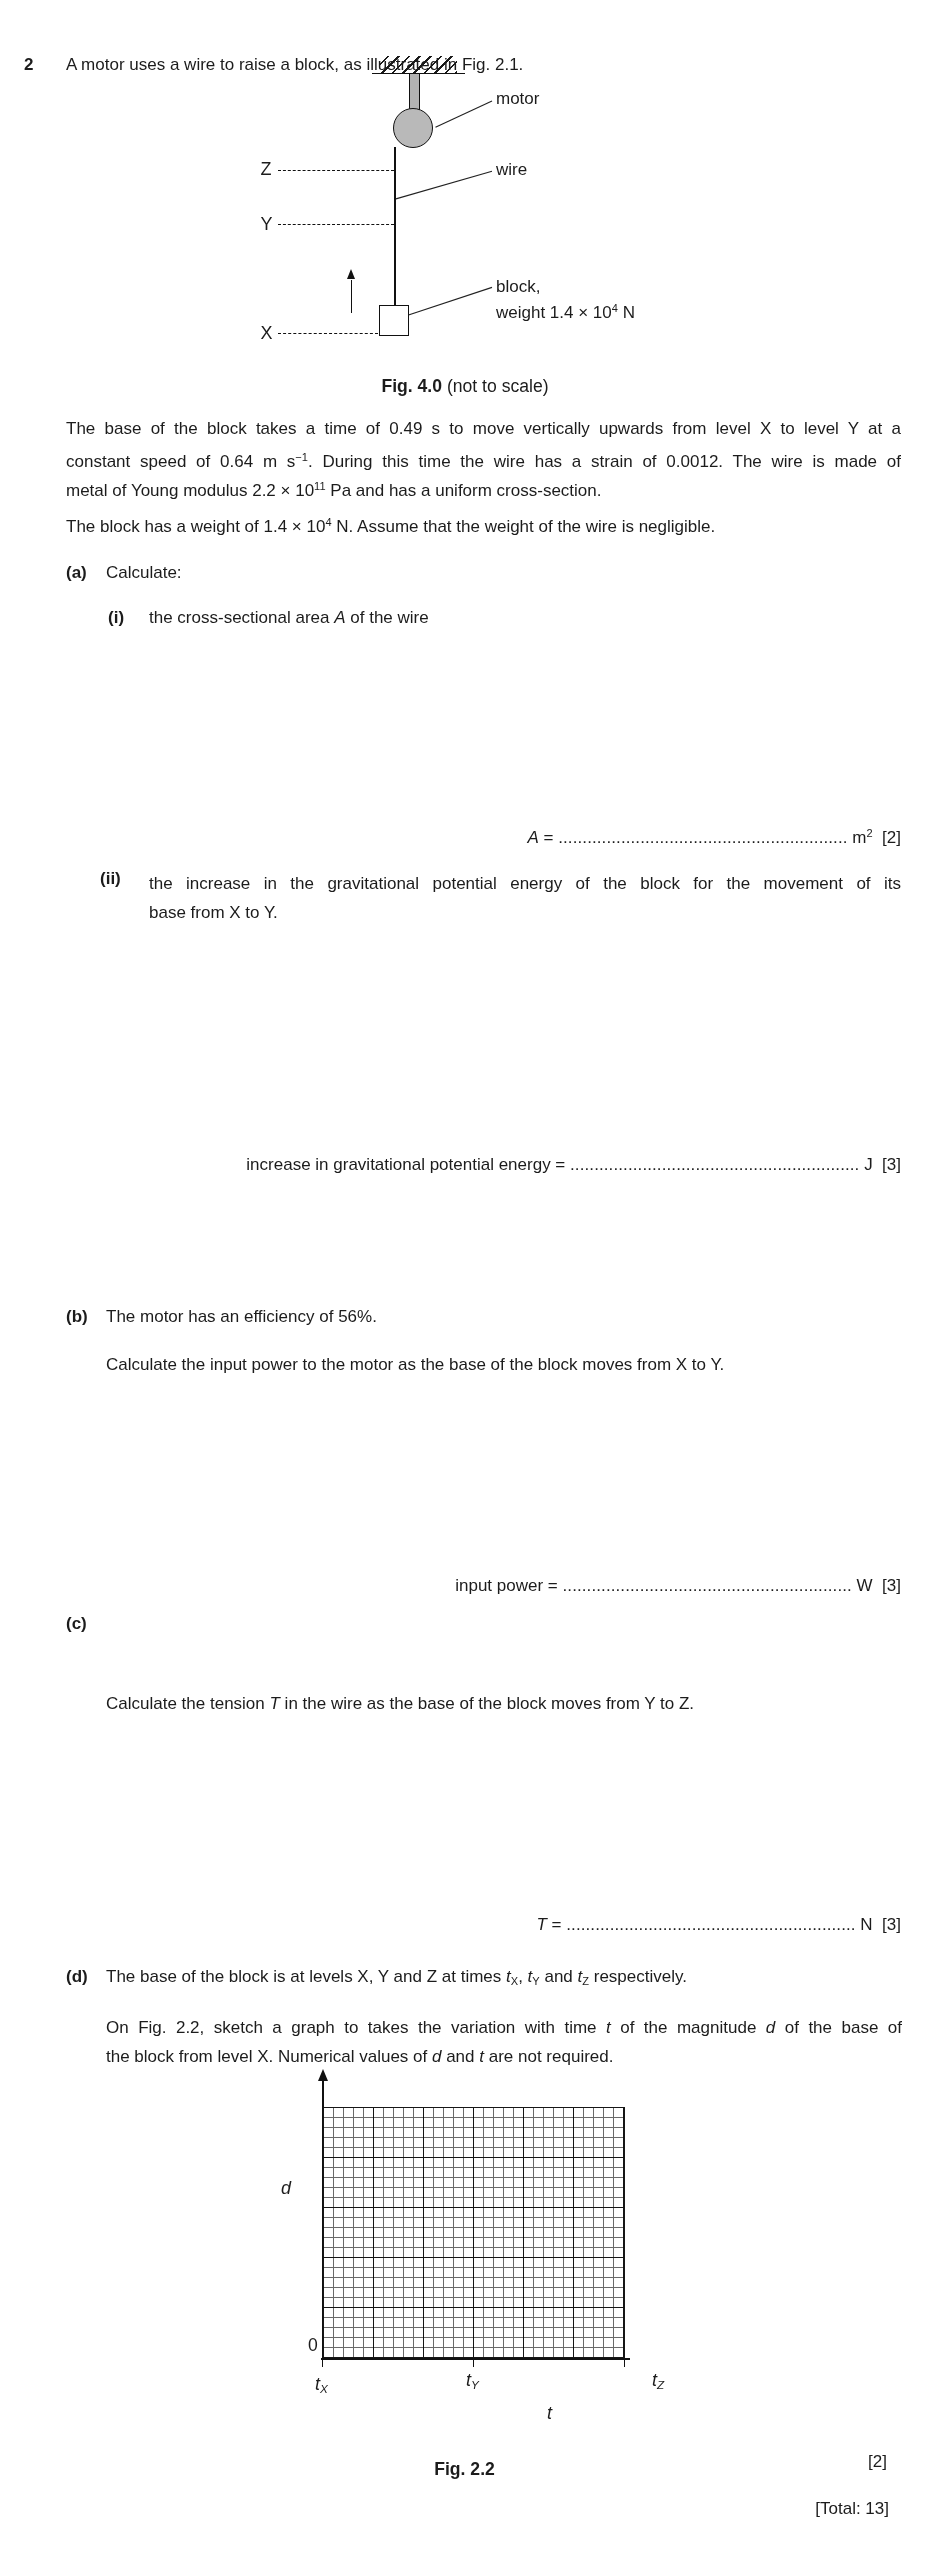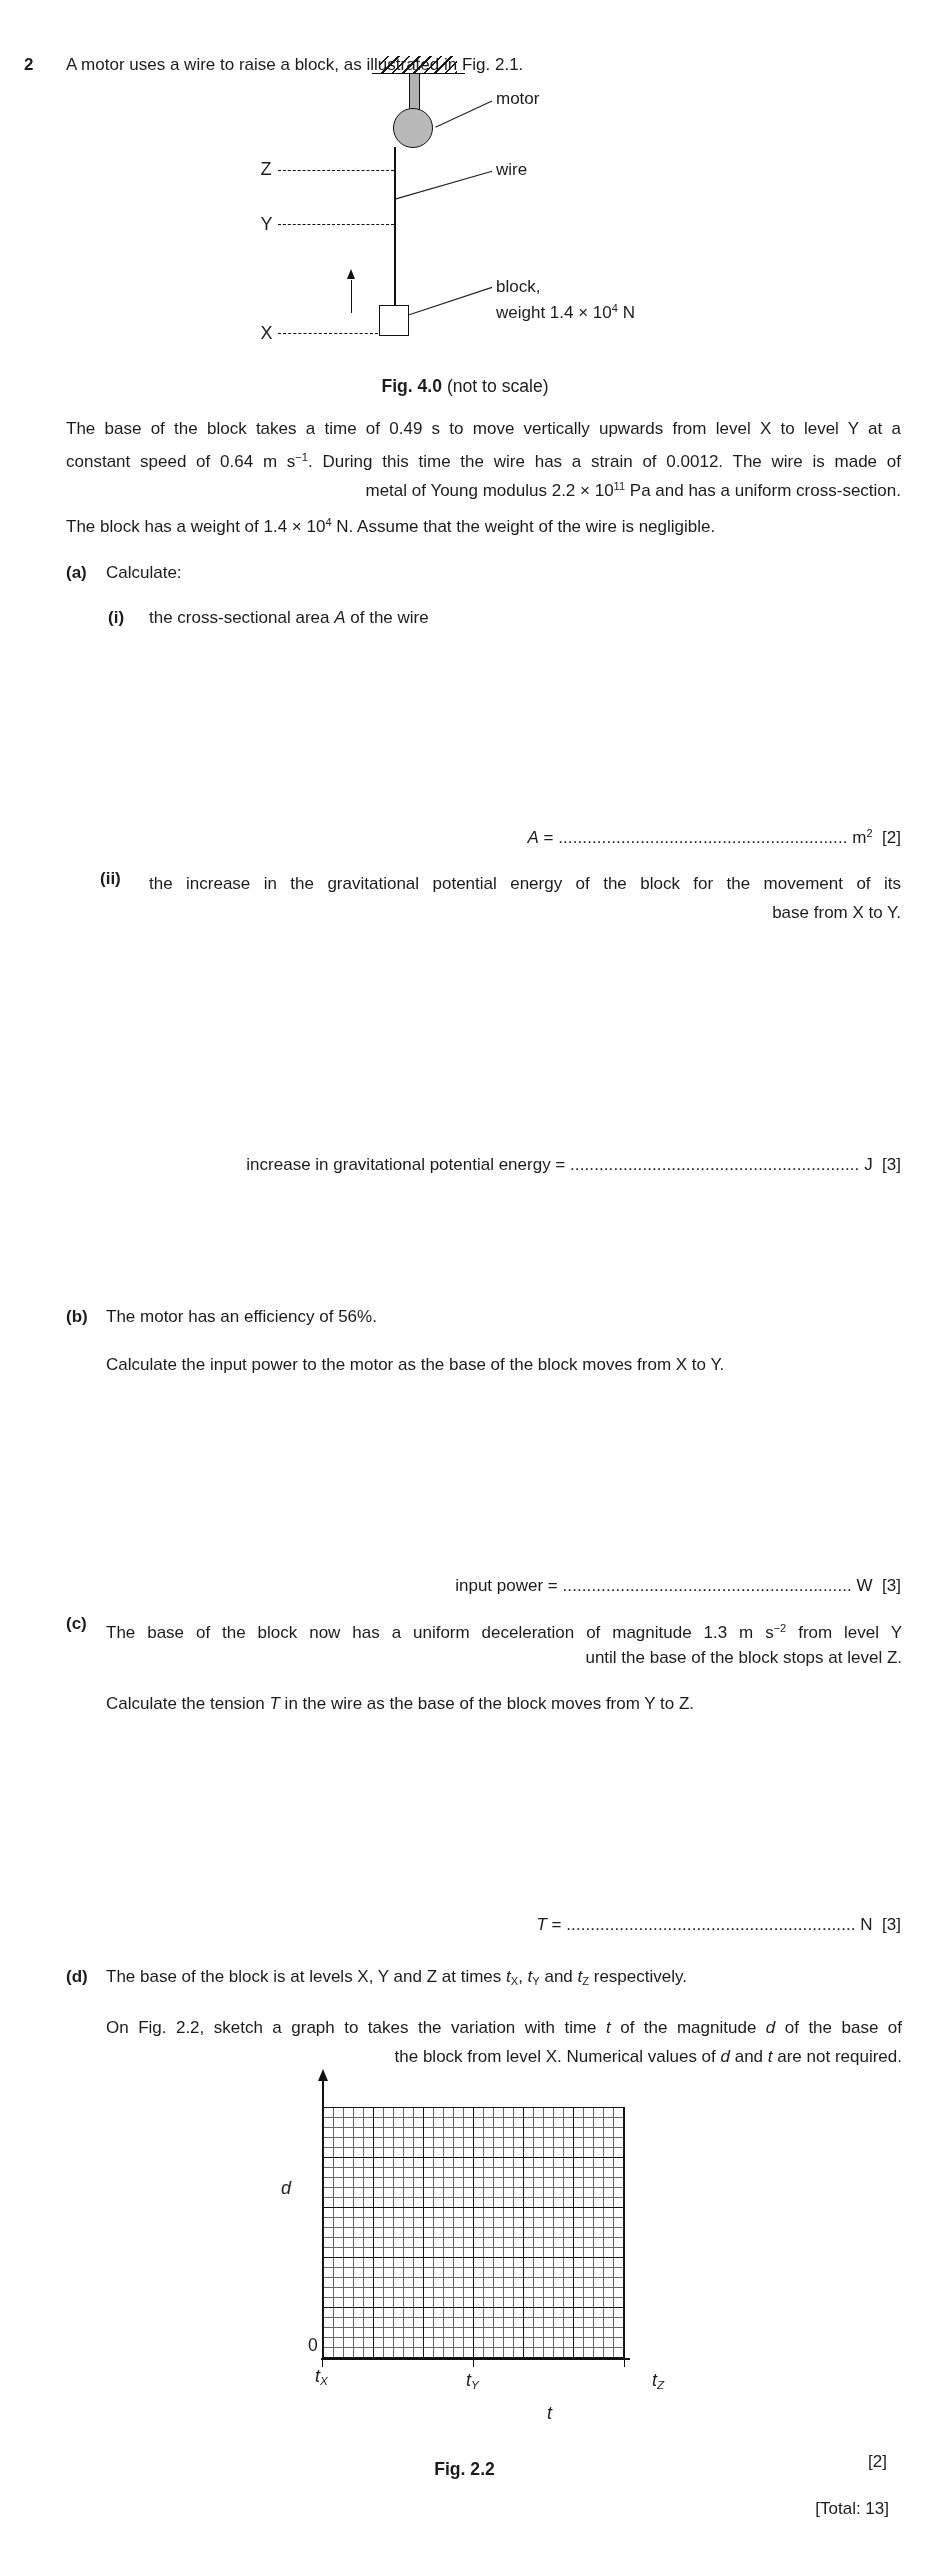--- a/index.html
+++ b/index.html
@@ -7,21 +7,21 @@
         font-family:"Liberation Sans", sans-serif;color:#1c1c1c;font-size:17px;
         overflow:hidden;margin:0 auto;}
   .abs{position:absolute;}
   .b{font-weight:bold;}
   .seg-b{font-weight:bold;}
   .seg-i{font-style:italic;}
   .seg-sup{font-size:0.65em;vertical-align:0.5em;}
   .seg-sub{font-size:0.65em;vertical-align:-0.25em;}
   .jline{text-align:justify;text-align-last:justify;}
   .lastline{text-align:left;}
-  .line{height:29px;line-height:29px;white-space:normal;text-align:right;}
+  .line{height:29px;line-height:29px;white-space:normal;}
   .answer-line{position:absolute;right:41px;display:flex;align-items:baseline;white-space:pre;}
   .dots{letter-spacing:0.1px;}
   
   #fig1{left:239px;top:53px;width:452px;height:352px;}
   .hatch{left:140px;top:3.1px;width:78px;height:17px;
          background:repeating-linear-gradient(135deg, transparent 0 5.7px, #1a1a1a 5.7px 7.5px);}
   .ceiling-line{left:133px;top:19.5px;width:93px;height:1.9px;background:#111;}
   .rod{left:170px;top:21px;width:9.4px;height:36px;background:#b3b3b3;
        border-left:1.6px solid #111;border-right:1.6px solid #111;}
   .motor-circle{left:154px;top:55px;width:38px;height:38px;border-radius:50%;
@@ -121,24 +121,20 @@
 
   <div class="abs b" style="left:66px;top:1307px;"><span class="seg-b">(b)</span></div>
   <div class="abs" style="left:106px;top:1307px;"><span>The motor has an efficiency of 56%.</span></div>
   <div class="abs" style="left:106px;top:1355px;"><span>Calculate the input power to the motor as the base of the block moves from X to Y.</span></div>
 
   <div class="answer-line" style="top:1576px;">
     <span><span>input power = </span></span><span class="dots">............................................................</span><span><span> W&nbsp; [3]</span></span>
   </div>
 
   <div class="abs b" style="left:66px;top:1614px;"><span class="seg-b">(c)</span></div>
-  <div class="abs" style="left:106px;top:1614px;width:796px;">
-    <div class="line jline"><span>The base of the block now has a uniform deceleration of magnitude 1.3 m s</span><span class="seg-sup">−2</span><span> from level Y</span></div>
-    <div class="line lastline"><span>until the base of the block stops at level Z.</span></div>
-  </div>
   <div class="abs" style="left:106px;top:1694px;"><span>Calculate the tension </span><span class="seg-i">T</span><span> in the wire as the base of the block moves from Y to Z.</span></div>
 
   <div class="answer-line" style="top:1915px;">
     <span><span class="seg-i">T</span><span> = </span></span><span class="dots">............................................................</span><span><span> N&nbsp; [3]</span></span>
   </div>
 
   <div class="abs b" style="left:66px;top:1967px;"><span class="seg-b">(d)</span></div>
   <div class="abs" style="left:106px;top:1967px;"><span>The base of the block is at levels X, Y and Z at times </span><span class="seg-i">t</span><span class="seg-sub">X</span><span>, </span><span class="seg-i">t</span><span class="seg-sub">Y</span><span> and </span><span class="seg-i">t</span><span class="seg-sub">Z</span><span> respectively.</span></div>
   <div class="abs" style="left:106px;top:2013px;width:796px;">
     <div class="line jline"><span>On Fig. 2.2, sketch a graph to takes the variation with time </span><span class="seg-i">t</span><span> of the magnitude </span><span class="seg-i">d</span><span> of the base of</span></div>
@@ -151,21 +147,21 @@
     <div class="abs grid"></div>
     <div class="abs xaxis-line"></div>
 
     <div class="abs axis-var" style="left:5px;top:118px;"><span class="seg-i">d</span></div>
     <div class="abs graph-num" style="left:15.7px;top:275px;width:26px;text-align:right;"><span>0</span></div>
 
     <div class="abs tick" style="left:46px;"></div>
     <div class="abs tick" style="left:197px;"></div>
     <div class="abs tick" style="left:348px;"></div>
 
-    <div class="abs axis-var" style="left:39px;top:306px;"><span class="seg-i">t</span><span class="seg-sub">X</span></div>
+    <div class="abs axis-var" style="left:39px;top:314px;"><span class="seg-i">t</span><span class="seg-sub">X</span></div>
     <div class="abs axis-var" style="left:190px;top:310px;"><span class="seg-i">t</span><span class="seg-sub">Y</span></div>
     <div class="abs axis-var" style="left:340px;top:310px;margin-left:36px;"><span class="seg-i">t</span><span class="seg-sub">Z</span></div>
     <div class="abs axis-var" style="left:271px;top:343px;"><span class="seg-i">t</span></div>
   </div>
 
   <div class="abs" style="left:0;top:2459px;width:929px;text-align:center;font-size:17.6px;"><span class="seg-b">Fig. 2.2</span></div>
 
   <div class="abs" style="right:55px;top:2452px;"><span>[2]</span></div>
   <div class="abs" style="right:53px;top:2499px;"><span>[Total: 13]</span></div>
 

